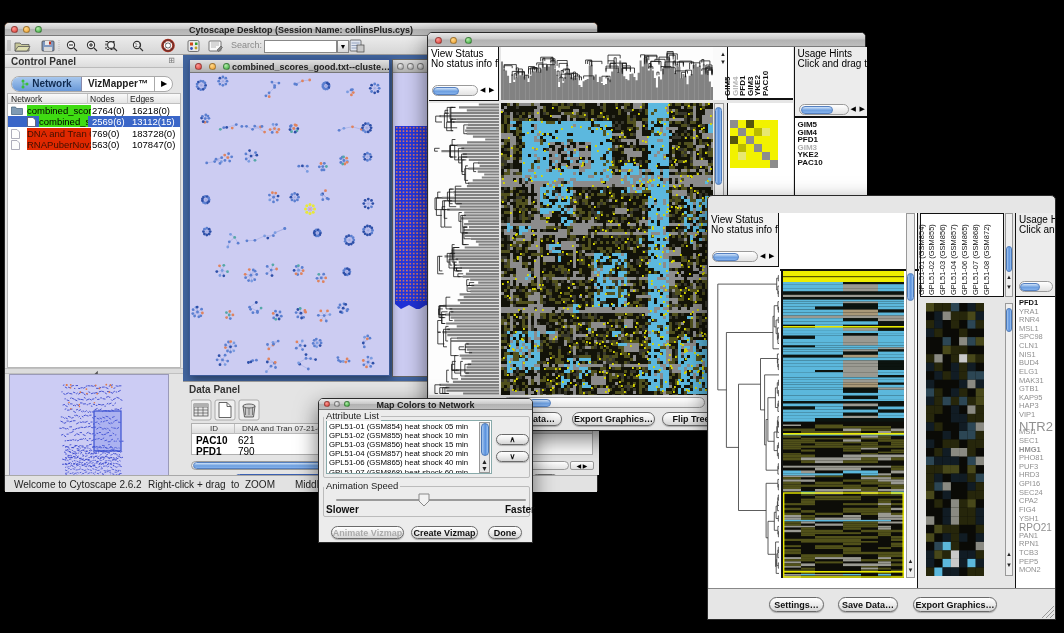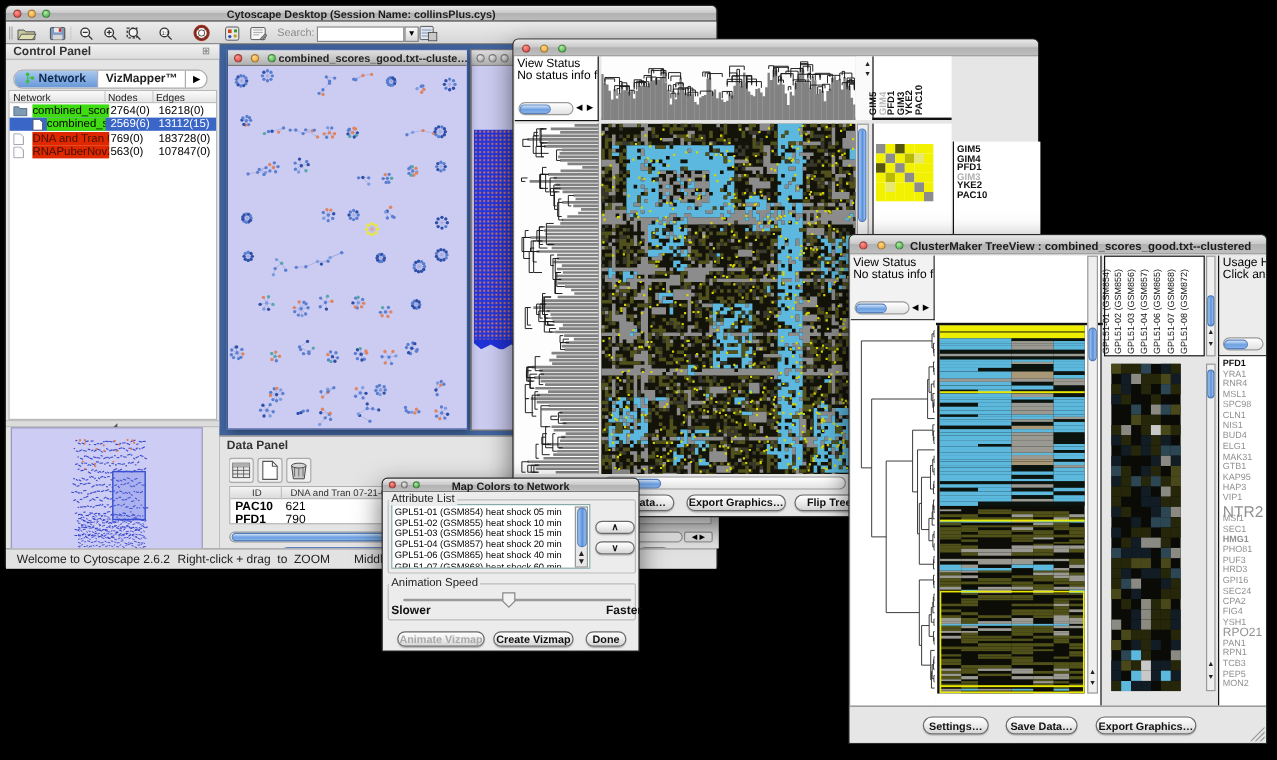--- a/index.html
+++ b/index.html
@@ -13,21 +13,21 @@
 .gry{background:radial-gradient(circle at 35% 30%,#eee,#9a9a9a)}
 .btn{position:absolute;border:1px solid #6a6a6a;border-radius:9px;background:linear-gradient(#fff,#efefef 45%,#d5d5d5);font-weight:bold;font-size:9px;color:#111;text-align:center;box-shadow:0 1px 1px rgba(0,0,0,0.25);white-space:nowrap;overflow:hidden}
 .box{position:absolute;border:1.5px solid #111;background:#fff}
 .sbtrack{position:absolute;background:linear-gradient(#fff,#e2e2e2);border:1px solid #9a9a9a;border-radius:8px}
 .sbthumb{position:absolute;border-radius:7px;background:linear-gradient(#cfe2f8,#6d9fe0 55%,#85b2ec);border:0.5px solid #5580c0}
 .vsb{position:absolute;background:#efefef;border:1px solid #999}
 .vthumb{position:absolute;left:0.5px;right:0.5px;border-radius:5px;background:linear-gradient(90deg,#a8c8f0,#5890dc 55%,#9cc4f4);border:0.5px solid #4a78b8}
 .rot{position:absolute;transform:rotate(-90deg);transform-origin:left bottom;white-space:nowrap;font-weight:bold}
 .arr{position:absolute;font-size:6px;color:#222;line-height:1}
 </style></head><body>
-<div class="win" style="left:4px;top:4px;width:594px;height:469px;background:#404040">
+<div class="win" style="left:4px;top:22px;width:594px;height:469px;background:#f97316">
 <div class="tb" style="height:13px">
       <div class="tbt" style="top:1.5px;font-size:9px">Cytoscape Desktop (Session Name: collinsPlus.cys)</div>
 <div class="lt red" style="left:6px;top:3px"></div>
       <div class="lt org" style="left:18px;top:3px"></div>
       <div class="lt grn" style="left:30px;top:3px"></div>
     </div>
 <div class="abs" style="left:0;top:13px;width:100%;height:19px;background:linear-gradient(#ececec,#d6d6d6);border-bottom:1px solid #9a9a9a">
 <svg width="594" height="19">
 <line x1="3" y1="4" x2="3" y2="15" stroke="#aaa"></line>
         <line x1="5" y1="4" x2="5" y2="15" stroke="#aaa"></line>
@@ -702,20 +702,28 @@
       <span class="arr" style="left:7px;top:12px">▼</span>
     </div>
 <div class="abs" style="left:299px;top:14px;width:66px;height:53px;background:#fff;border-left:1.5px solid #111;border-bottom:2px solid #111">
 <div class="rot" style="left:4.0px;bottom:2px;font-size:8px;color:#111">GIM5</div>
 <div class="rot" style="left:11.5px;bottom:2px;font-size:8px;color:#b8b8b8">GIM4</div>
 <div class="rot" style="left:19.0px;bottom:2px;font-size:8px;color:#111">PFD1</div>
 <div class="rot" style="left:26.5px;bottom:2px;font-size:8px;color:#111">GIM3</div>
 <div class="rot" style="left:34.0px;bottom:2px;font-size:8px;color:#111">YKE2</div>
 <div class="rot" style="left:41.5px;bottom:2px;font-size:8px;color:#111">PAC10</div>
 </div>
+<div class="abs" style="left:365.5px;top:14px;width:73.5px;height:71px;background:#ececec;border-left:1.5px solid #111;border-bottom:2px solid #111">
+<div class="abs" style="left:3px;top:1px;font-size:10px;white-space:nowrap">Usage Hints</div>
+      <div class="abs" style="left:3px;top:11px;font-size:10px;white-space:nowrap">Click and drag tc</div>
+<div class="sbtrack" style="left:4px;top:57px;width:50px;height:11px"></div>
+      <div class="sbthumb" style="left:6px;top:58.5px;width:32px;height:8px"></div>
+<div class="abs" style="left:56px;top:58px;font-size:7px">◀</div>
+      <div class="abs" style="left:65px;top:58px;font-size:7px">▶</div>
+</div>
 <div class="abs" style="left:1px;top:70px;width:70px;height:292px;border-right:1.5px solid #111"><svg width="70" height="292" viewBox="0 0 70 292">
         <rect width="70" height="292" fill="#fdfdfd"></rect>
         <path d="M70 1.5H49.8M70 4.4H30.0M70 7.3H37.8M70 10.2H21.6M70 13.1H10.5M70 16.1H27.5M70 19.0H24.3M70 21.9H39.0M70 24.8H37.3M70 27.7H36.1M70 30.7H37.7M70 33.6H43.9M70 36.5H56.2M70 39.4H38.1M70 42.3H27.7M70 45.3H32.3M70 48.2H12.4M70 51.1H33.8M70 54.0H33.2M70 56.9H39.8M70 59.9H49.0M70 62.8H50.6M70 65.7H39.5M70 68.6H48.7M70 71.5H55.2M70 74.5H52.8M70 77.4H43.7M70 80.3H39.1M70 83.2H37.9M70 86.1H26.4M70 89.1H24.2M70 92.0H25.5M70 94.9H12.8M70 97.8H19.6M70 100.7H27.2M70 103.7H30.7M70 106.6H18.1M70 109.5H35.2M70 112.4H35.0M70 115.3H32.0M70 118.3H39.2M70 121.2H35.1M70 124.1H40.0M70 127.0H34.6M70 129.9H36.1M70 132.9H35.8M70 135.8H41.8M70 138.7H46.9M70 141.6H49.6M70 144.5H35.7M70 147.5H22.4M70 150.4H21.9M70 153.3H15.5M70 156.2H26.5M70 159.1H29.7M70 162.1H30.5M70 165.0H31.6M70 167.9H40.0M70 170.8H36.9M70 173.7H33.8M70 176.7H41.1M70 179.6H49.2M70 182.5H42.4M70 185.4H39.1M70 188.3H41.5M70 191.3H30.6M70 194.2H34.7M70 197.1H28.7M70 200.0H31.1M70 202.9H14.2M70 205.9H20.5M70 208.8H21.5M70 211.7H16.2M70 214.6H21.5M70 217.5H25.2M70 220.5H17.1M70 223.4H27.7M70 226.3H18.2M70 229.2H13.3M70 232.1H18.3M70 235.1H28.3M70 238.0H22.1M70 240.9H37.2M70 243.8H36.0M70 246.7H37.8M70 249.7H39.9M70 252.6H30.6M70 255.5H32.4M70 258.4H42.4M70 261.3H38.7M70 264.3H37.6M70 267.2H26.7M70 270.1H36.6M70 273.0H35.2M70 275.9H32.0M70 278.9H23.9M70 281.8H10.5M70 284.7H16.7M70 287.6H17.4M70 290.5H34.1" stroke="#828282" stroke-width="2.2" fill="none"></path>
         <path d="M26.3 4.4H21.9V19.0h3.7M22.0 19.0H17.7V27.7h6.1M26.1 150.4H21.0V162.1h2.3M35.5 56.9H33.1V71.5h3.2M18.6 208.8H12.6V220.5h3.1M21.3 194.2H17.0V205.9h6.3M27.8 159.1H25.5V167.9h6.8M26.4 36.5H23.1V42.3h2.4M11.5 89.1H8.7V94.9h4.0M33.8 258.4H31.7V273.0h3.4M14.4 106.6H12.0V124.1h3.2M21.3 97.8H15.3V115.3h3.0M28.4 42.3H25.7V56.9h3.3M38.3 54.0H32.3V56.9h5.0M17.2 211.7H12.9V220.5h3.5M22.7 150.4H18.2V159.1h2.4M27.2 16.1H22.2V27.7h2.1M25.3 86.1H20.4V103.7h6.8M15.7 284.7H10.8V290.5h5.8M39.9 65.7H35.7V77.4h3.4M13.2 217.5H8.7V229.2h2.5M38.8 129.9H33.4V141.6h6.3M38.4 124.1H35.0V135.8h6.7M18.4 284.7H15.9V290.5h3.3M27.7 42.3H21.5V54.0h2.0M14.0 202.9H11.0V214.6h3.8M11.7 281.8H5.9V290.5h3.0M13.9 205.9H9.7V211.7h5.5M10.6 45.3H5.6V48.2h3.2M49.4 59.9H44.6V68.6h2.5M26.2 42.3H21.0V54.0h2.8M26.3 267.2H22.9V275.9h6.2M40.4 176.7H37.7V182.5h3.0M19.5 223.4H16.8V238.0h2.3M24.5 156.2H20.0V165.0h6.1M20.6 106.6H15.7V124.1h7.0M42.5 182.5H38.1V188.3h3.7M20.4 284.7H13.7V290.5h6.3M25.7 261.3H22.5V267.2h5.9M27.6 16.1H22.1V24.8h6.1M30.1 144.5H24.8V162.1h2.8M11.7 13.1H6.7V19.0h6.3M31.9 165.0H27.6V167.9h5.6M11.0 153.3H8.7V170.8h5.9M17.6 97.8H13.6V106.6h2.4M37.8 124.1H33.9V141.6h3.6M19.9 267.2H17.7V278.9h2.3M28.8 235.1H21.8V252.6h5.7M30.5 162.1H25.0V165.0h2.5M38.8 62.8H36.6V80.3h3.6M39.0 21.9H34.8V30.7h3.2M13.4 153.3H10.5V167.9h2.9M12.0 229.2H8.8V240.9h6.6M33.0 54.0H29.7V59.9h3.3M26.5 4.4H21.1V16.1h2.8M28.1 165.0H24.6V173.7h6.8M26.8 258.4H23.3V267.2h7.0M45.2 179.6H40.3V182.5h4.9M42.1 261.3H35.9V270.1h4.0M24.0 4.4H18.2V19.0h6.9M21.0 226.3H14.5V243.8h3.4M23.7 86.1H20.6V100.7h3.0M13.2 94.9H7.4V112.4h5.4M37.8 51.1H32.6V68.6h2.2M33.0 165.0H27.3V167.9h2.5M32.8 109.5H29.9V118.3h2.7M16.9 202.9H10.3V211.7h6.2M9.5 94.9H6.0V106.6h6.4M23.6 42.3H20.9V54.0h6.8M29.7 252.6H25.7V270.1h6.2M24.4 208.8H20.4V217.5h3.3M35.2 45.3H29.4V56.9h3.3M25.6 141.6H23.1V159.1h3.2M20.2 10.2H15.4V24.8h6.6M32.4 83.2H26.3V100.7h6.5M34.5 112.4H31.8V129.9h6.7M36.9 112.4H33.7V124.1h4.7M30.4 144.5H23.6V156.2h5.5M15.5 202.9H9.9V214.6h6.4M35.2 243.8H30.1V246.7h6.7M16.2 103.7H13.1V106.6h4.2M23.9 89.1H18.4V97.8h4.7M39.7 240.9H36.3V249.7h6.8M34.2 170.8H28.9V173.7h5.0M19.2 7.3H16.0V10.2h2.6" stroke="#1a1a1a" stroke-width="0.8" fill="none"></path>
       </svg></div>
 <div class="abs" style="left:73px;top:70px;width:212px;height:292px"><svg width="212" height="292" viewBox="0 0 212 292">
         <rect width="212" height="292" fill="#131309"></rect>
         <path d="M9 1.5h3M18 1.5h12M33 1.5h6M96 1.5h3M132 1.5h9M201 1.5h3M3 4.5h3M36 4.5h6M120 4.5h3M132 4.5h9M165 4.5h3M180 4.5h3M192 4.5h3M0 7.5h3M33 7.5h6M72 7.5h6M165 7.5h3M171 7.5h3M192 7.5h3M204 7.5h9M9 10.5h3M33 10.5h6M60 10.5h3M72 10.5h3M126 10.5h3M192 10.5h3M204 10.5h9M9 13.5h3M27 13.5h3M33 13.5h6M51 13.5h9M66 13.5h3M192 13.5h3M201 13.5h12M9 16.5h3M36 16.5h3M66 16.5h3M72 16.5h3M90 16.5h3M162 16.5h3M168 16.5h15M192 16.5h3M201 16.5h12M135 19.5h6M201 19.5h12M9 22.5h3M33 22.5h3M72 22.5h3M135 22.5h6M33 25.5h3M138 25.5h3M159 25.5h3M165 25.5h12M186 25.5h3M135 28.5h6M159 28.5h3M171 28.5h3M192 28.5h3M198 28.5h3M0 31.5h12M36 31.5h3M111 31.5h12M135 31.5h6M162 31.5h3M192 31.5h3M201 31.5h12M0 34.5h15M33 34.5h3M135 34.5h12M192 34.5h3M201 34.5h12M9 37.5h6M33 37.5h6M120 37.5h15M138 37.5h9M156 37.5h6M168 37.5h3M192 37.5h3M0 40.5h3M9 40.5h6M48 40.5h6M60 40.5h3M66 40.5h3M75 40.5h3M84 40.5h6M126 40.5h3M132 40.5h3M138 40.5h9M192 40.5h3M210 40.5h3M9 43.5h3M54 43.5h6M63 43.5h3M69 43.5h3M75 43.5h12M114 43.5h3M171 43.5h3M195 43.5h9M210 43.5h3M9 46.5h3M33 46.5h3M48 46.5h3M54 46.5h3M66 46.5h12M84 46.5h3M123 46.5h9M195 46.5h3M9 49.5h3M48 49.5h9M60 49.5h6M72 49.5h3M78 49.5h12M123 49.5h18M156 49.5h3M186 49.5h3M192 49.5h3M9 52.5h3M33 52.5h3M51 52.5h3M57 52.5h3M66 52.5h3M78 52.5h12M126 52.5h15M153 52.5h3M162 52.5h3M171 52.5h3M192 52.5h3M9 55.5h3M36 55.5h3M48 55.5h12M63 55.5h3M69 55.5h9M84 55.5h3M126 55.5h3M162 55.5h3M192 55.5h3M6 58.5h6M18 58.5h3M51 58.5h3M57 58.5h3M72 58.5h3M81 58.5h3M87 58.5h3M192 58.5h15M54 61.5h3M60 61.5h6M69 61.5h12M84 61.5h6M135 61.5h3M174 61.5h3M192 61.5h15M36 64.5h3M48 64.5h3M54 64.5h3M66 64.5h6M78 64.5h12M207 64.5h3M3 67.5h3M9 67.5h9M27 67.5h6M45 67.5h3M57 67.5h3M78 67.5h6M102 67.5h3M114 67.5h3M120 67.5h12M138 67.5h3M144 67.5h6M159 67.5h3M168 67.5h9M180 67.5h6M189 67.5h6M198 67.5h6M207 67.5h3M9 70.5h3M72 70.5h3M138 70.5h3M201 70.5h3M3 73.5h18M24 73.5h6M33 73.5h3M87 73.5h6M105 73.5h3M111 73.5h9M123 73.5h3M129 73.5h12M144 73.5h3M150 73.5h3M156 73.5h6M168 73.5h21M192 73.5h21M0 76.5h12M15 76.5h3M21 76.5h3M57 76.5h6M69 76.5h6M99 76.5h3M108 76.5h18M132 76.5h6M141 76.5h6M150 76.5h3M162 76.5h6M171 76.5h3M177 76.5h3M183 76.5h24M210 76.5h3M0 79.5h18M21 79.5h3M27 79.5h21M51 79.5h9M66 79.5h3M72 79.5h30M105 79.5h15M123 79.5h6M132 79.5h3M138 79.5h3M144 79.5h6M162 79.5h3M171 79.5h3M177 79.5h27M207 79.5h3M0 82.5h21M24 82.5h6M33 82.5h9M48 82.5h3M54 82.5h3M60 82.5h3M72 82.5h39M114 82.5h21M138 82.5h3M144 82.5h3M150 82.5h3M168 82.5h12M183 82.5h6M192 82.5h21M9 85.5h3M27 85.5h3M33 85.5h6M129 85.5h3M135 85.5h6M210 85.5h3M27 88.5h3M33 88.5h6M72 88.5h3M129 88.5h6M171 88.5h15M9 91.5h3M36 91.5h3M57 91.5h3M84 91.5h3M171 91.5h15M192 91.5h3M27 94.5h3M33 94.5h6M54 94.5h3M60 94.5h3M84 94.5h3M186 94.5h3M192 94.5h3M9 97.5h3M27 97.5h3M36 97.5h3M72 97.5h3M108 97.5h3M162 97.5h3M6 100.5h3M27 100.5h3M36 100.5h3M90 100.5h3M123 100.5h3M144 100.5h3M153 100.5h3M162 100.5h3M171 100.5h3M192 100.5h3M0 103.5h3M9 103.5h3M33 103.5h6M72 103.5h3M177 103.5h3M9 106.5h3M36 106.5h3M66 106.5h3M72 106.5h3M114 106.5h12M192 106.5h3M9 109.5h3M27 109.5h3M48 109.5h3M114 109.5h12M141 109.5h3M192 109.5h3M201 109.5h3M9 112.5h3M33 112.5h6M42 112.5h9M72 112.5h3M126 112.5h3M156 112.5h3M165 112.5h3M9 115.5h3M33 115.5h6M75 115.5h3M90 115.5h3M141 115.5h3M147 115.5h3M156 115.5h6M192 115.5h3M9 118.5h3M30 118.5h15M81 118.5h3M87 118.5h6M138 118.5h9M0 121.5h6M9 121.5h45M57 121.5h3M69 121.5h33M105 121.5h15M126 121.5h9M138 121.5h3M144 121.5h3M168 121.5h15M189 121.5h3M195 121.5h3M207 121.5h6M30 124.5h15M72 124.5h18M162 124.5h3M3 127.5h3M9 127.5h3M27 127.5h3M36 127.5h3M57 127.5h9M72 127.5h15M135 127.5h3M162 127.5h3M3 130.5h12M21 130.5h45M69 130.5h18M90 130.5h3M96 130.5h33M132 130.5h15M150 130.5h9M162 130.5h3M168 130.5h9M180 130.5h3M186 130.5h12M201 130.5h9M9 133.5h3M24 133.5h6M36 133.5h6M54 133.5h12M90 133.5h3M192 133.5h3M9 136.5h3M15 136.5h15M36 136.5h3M54 136.5h3M75 136.5h3M165 136.5h3M183 136.5h3M201 136.5h3M12 139.5h3M33 139.5h6M54 139.5h3M60 139.5h15M192 139.5h3M18 142.5h3M30 142.5h9M45 142.5h3M60 142.5h18M141 142.5h3M192 142.5h3M198 142.5h3M9 145.5h3M27 145.5h12M45 145.5h3M51 145.5h3M60 145.5h15M129 145.5h3M162 145.5h6M174 145.5h6M192 145.5h3M36 148.5h3M48 148.5h3M72 148.5h3M81 148.5h3M162 148.5h3M168 148.5h12M9 151.5h3M72 151.5h3M84 151.5h9M120 151.5h3M162 151.5h18M192 151.5h3M198 151.5h3M9 154.5h3M18 154.5h3M27 154.5h3M36 154.5h3M42 154.5h12M72 154.5h3M162 154.5h6M192 154.5h3M207 154.5h6M3 157.5h3M9 157.5h3M18 157.5h3M33 157.5h6M42 157.5h12M72 157.5h3M129 157.5h3M147 157.5h3M9 160.5h12M27 160.5h3M33 160.5h6M72 160.5h3M90 160.5h3M144 160.5h3M162 160.5h3M168 160.5h12M192 160.5h3M9 163.5h12M33 163.5h6M72 163.5h3M162 163.5h3M168 163.5h12M192 163.5h3M201 163.5h12M15 166.5h12M33 166.5h6M93 166.5h3M99 166.5h3M192 166.5h6M201 166.5h12M0 169.5h3M15 169.5h15M33 169.5h6M72 169.5h6M90 169.5h3M96 169.5h3M168 169.5h9M180 169.5h3M198 169.5h15M9 172.5h3M15 172.5h12M33 172.5h6M72 172.5h3M90 172.5h9M165 172.5h9M177 172.5h3M192 172.5h6M0 175.5h24M27 175.5h6M36 175.5h3M42 175.5h3M51 175.5h15M69 175.5h15M87 175.5h6M102 175.5h3M108 175.5h15M126 175.5h9M138 175.5h9M156 175.5h9M168 175.5h15M186 175.5h21M210 175.5h3M9 178.5h3M15 178.5h15M36 178.5h3M66 178.5h3M165 178.5h9M189 178.5h3M9 181.5h3M15 181.5h3M21 181.5h6M36 181.5h3M57 181.5h3M120 181.5h3M126 181.5h6M168 181.5h6M192 181.5h3M36 184.5h3M72 184.5h3M84 184.5h3M93 184.5h3M141 184.5h3M153 184.5h3M159 184.5h6M192 184.5h3M9 187.5h6M27 187.5h3M129 187.5h6M162 187.5h6M171 187.5h3M0 190.5h3M9 190.5h3M33 190.5h6M192 190.5h3M9 193.5h3M27 193.5h12M42 193.5h3M78 193.5h3M84 193.5h3M135 193.5h15M165 193.5h3M192 193.5h3M9 196.5h3M15 196.5h3M27 196.5h12M168 196.5h9M192 196.5h3M36 199.5h3M123 199.5h3M165 199.5h3M171 199.5h6M9 202.5h3M27 202.5h15M192 202.5h9M0 205.5h33M36 205.5h18M57 205.5h15M84 205.5h27M114 205.5h33M153 205.5h6M162 205.5h6M171 205.5h6M180 205.5h6M189 205.5h12M207 205.5h3M0 208.5h18M21 208.5h30M54 208.5h6M63 208.5h9M78 208.5h72M153 208.5h3M168 208.5h45M27 211.5h3M33 211.5h6M144 211.5h3M192 211.5h3M9 214.5h3M18 214.5h3M27 214.5h3M33 214.5h6M117 214.5h3M162 214.5h3M192 214.5h3M9 217.5h3M27 217.5h3M33 217.5h3M63 217.5h3M123 217.5h9M192 217.5h3M210 217.5h3M3 220.5h3M9 220.5h3M15 220.5h3M27 220.5h3M33 220.5h3M54 220.5h3M81 220.5h3M90 220.5h15M123 220.5h9M180 220.5h3M192 220.5h3M207 220.5h3M9 223.5h3M27 223.5h3M33 223.5h12M63 223.5h3M69 223.5h6M90 223.5h15M114 223.5h3M126 223.5h6M192 223.5h3M9 226.5h3M27 226.5h3M36 226.5h9M72 226.5h3M93 226.5h3M33 229.5h3M39 229.5h6M54 229.5h3M72 229.5h3M87 229.5h3M138 229.5h3M147 229.5h3M165 229.5h3M192 229.5h3M9 232.5h3M33 232.5h3M48 232.5h9M72 232.5h15M120 232.5h3M129 232.5h3M192 232.5h3M198 232.5h3M27 235.5h3M33 235.5h6M48 235.5h9M72 235.5h3M117 235.5h3M144 235.5h3M180 235.5h3M9 238.5h3M27 238.5h3M63 238.5h3M93 238.5h3M105 238.5h3M165 238.5h3M192 238.5h3M21 241.5h3M33 241.5h3M63 241.5h3M126 241.5h12M162 241.5h3M183 241.5h12M3 244.5h3M15 244.5h3M24 244.5h3M72 244.5h3M84 244.5h6M123 244.5h15M165 244.5h3M180 244.5h3M189 244.5h3M198 244.5h3M12 247.5h3M18 247.5h3M27 247.5h3M36 247.5h3M72 247.5h3M123 247.5h15M165 247.5h6M183 247.5h9M21 250.5h3M27 250.5h3M72 250.5h3M165 250.5h6M180 250.5h3M27 253.5h3M132 253.5h3M144 253.5h3M165 253.5h6M9 256.5h3M45 256.5h3M72 256.5h3M132 256.5h3M156 256.5h3M165 256.5h6M207 256.5h6M21 259.5h3M102 259.5h3M165 259.5h3M201 259.5h3M207 259.5h6M0 262.5h6M9 262.5h3M21 262.5h3M33 262.5h6M42 262.5h6M51 262.5h3M57 262.5h6M66 262.5h3M72 262.5h3M78 262.5h24M108 262.5h12M123 262.5h24M159 262.5h6M168 262.5h12M186 262.5h3M195 262.5h3M201 262.5h3M210 262.5h3M21 265.5h3M72 265.5h6M162 265.5h3M171 265.5h6M183 265.5h3M33 268.5h3M102 268.5h3M171 268.5h9M183 268.5h3M9 271.5h3M36 271.5h3M51 271.5h3M93 271.5h3M111 271.5h3M153 271.5h3M159 271.5h3M192 271.5h3M24 274.5h6M33 274.5h6M90 274.5h15M159 274.5h3M192 274.5h3M207 274.5h3M9 277.5h3M27 277.5h3M33 277.5h6M72 277.5h3M90 277.5h15M27 280.5h3M36 280.5h3M90 280.5h15M114 280.5h3M210 280.5h3M9 283.5h3M51 283.5h3M72 283.5h3M168 283.5h3M9 286.5h3M27 286.5h3M33 286.5h6M69 286.5h6M96 286.5h12M9 289.5h15M27 289.5h6M36 289.5h3M72 289.5h3M96 289.5h12M132 289.5h3M162 289.5h3M9 292.5h15M27 292.5h3M36 292.5h3M42 292.5h3M51 292.5h12M72 292.5h3M162 292.5h6M192 292.5h3M210 292.5h3" stroke="#8c8c8c" stroke-width="3" fill="none"></path>
         <path d="M147 1.5h21M147 4.5h18M147 7.5h6M156 7.5h9M147 10.5h3M153 10.5h15M147 13.5h21M147 16.5h9M9 19.5h6M21 19.5h24M54 19.5h3M60 19.5h30M93 19.5h18M147 19.5h3M153 19.5h3M159 19.5h9M21 22.5h9M36 22.5h36M75 22.5h15M99 22.5h12M147 22.5h6M162 22.5h6M207 22.5h6M9 25.5h6M21 25.5h12M36 25.5h51M90 25.5h9M102 25.5h3M147 25.5h3M153 25.5h6M162 25.5h3M207 25.5h6M21 28.5h9M33 28.5h21M57 28.5h33M93 28.5h9M105 28.5h6M153 28.5h6M162 28.5h6M207 28.5h6M24 31.5h12M39 31.5h3M45 31.5h3M51 31.5h15M72 31.5h30M105 31.5h6M150 31.5h3M159 31.5h3M165 31.5h6M21 34.5h12M36 34.5h3M42 34.5h9M54 34.5h57M147 34.5h21M21 37.5h12M45 37.5h21M72 37.5h33M147 37.5h9M162 37.5h6M24 40.5h15M42 40.5h6M63 40.5h3M90 40.5h9M102 40.5h9M147 40.5h21M24 43.5h24M90 43.5h21M147 43.5h3M153 43.5h15M21 46.5h12M36 46.5h6M63 46.5h3M90 46.5h18M147 46.5h12M162 46.5h6M21 49.5h27M66 49.5h3M75 49.5h3M90 49.5h15M108 49.5h3M150 49.5h6M159 49.5h9M21 52.5h6M30 52.5h3M36 52.5h12M54 52.5h3M72 52.5h6M90 52.5h12M105 52.5h6M147 52.5h6M156 52.5h6M21 55.5h15M39 55.5h3M45 55.5h3M66 55.5h3M90 55.5h9M105 55.5h6M147 55.5h15M165 55.5h3M21 58.5h12M39 58.5h9M54 58.5h3M69 58.5h3M78 58.5h3M84 58.5h3M93 58.5h12M108 58.5h3M150 58.5h18M21 61.5h9M33 61.5h15M51 61.5h3M90 61.5h12M105 61.5h6M123 61.5h9M147 61.5h9M159 61.5h9M21 64.5h9M33 64.5h3M39 64.5h9M60 64.5h6M90 64.5h18M120 64.5h18M147 64.5h9M21 67.5h6M33 67.5h12M51 67.5h6M63 67.5h15M84 67.5h18M105 67.5h6M132 67.5h6M141 67.5h3M150 67.5h9M162 67.5h6M21 70.5h51M75 70.5h3M81 70.5h12M96 70.5h3M102 70.5h9M120 70.5h6M129 70.5h9M153 70.5h6M162 70.5h6M21 73.5h3M30 73.5h3M36 73.5h51M93 73.5h12M108 73.5h3M120 73.5h3M126 73.5h3M141 73.5h3M147 73.5h3M153 73.5h3M162 73.5h6M24 76.5h3M30 76.5h27M63 76.5h6M75 76.5h24M102 76.5h6M126 76.5h6M138 76.5h3M147 76.5h3M153 76.5h6M207 76.5h3M48 79.5h3M69 79.5h3M120 79.5h3M129 79.5h3M135 79.5h3M141 79.5h3M150 79.5h12M165 79.5h3M204 79.5h3M45 82.5h3M51 82.5h3M57 82.5h3M63 82.5h9M147 82.5h3M153 82.5h3M159 82.5h9M39 85.5h15M60 85.5h6M126 85.5h3M132 85.5h3M141 85.5h3M147 85.5h21M39 88.5h6M48 88.5h3M60 88.5h6M69 88.5h3M99 88.5h3M120 88.5h3M126 88.5h3M135 88.5h6M150 88.5h15M39 91.5h3M45 91.5h6M54 91.5h3M60 91.5h12M150 91.5h18M39 94.5h3M48 94.5h6M57 94.5h3M63 94.5h6M147 94.5h21M180 94.5h3M204 94.5h6M39 97.5h9M57 97.5h3M66 97.5h3M147 97.5h6M156 97.5h6M165 97.5h3M183 97.5h6M195 97.5h6M204 97.5h3M42 100.5h9M54 100.5h15M147 100.5h6M156 100.5h6M165 100.5h3M186 100.5h6M195 100.5h3M201 100.5h9M51 103.5h6M60 103.5h3M147 103.5h3M153 103.5h15M183 103.5h3M189 103.5h3M195 103.5h6M204 103.5h3M39 106.5h21M63 106.5h3M69 106.5h3M150 106.5h6M159 106.5h9M189 106.5h3M195 106.5h6M207 106.5h3M39 109.5h9M60 109.5h3M66 109.5h6M96 109.5h3M147 109.5h21M183 109.5h3M204 109.5h6M147 112.5h9M159 112.5h6M186 112.5h6M198 112.5h12M60 115.5h6M150 115.5h6M162 115.5h6M183 115.5h3M195 115.5h3M204 115.5h3M60 118.5h3M66 118.5h6M147 118.5h3M153 118.5h3M159 118.5h9M183 118.5h3M192 118.5h3M6 121.5h3M63 121.5h6M147 121.5h9M159 121.5h9M183 121.5h6M198 121.5h9M6 124.5h6M18 124.5h6M27 124.5h3M150 124.5h12M186 124.5h3M192 124.5h6M207 124.5h3M6 127.5h3M18 127.5h9M147 127.5h15M183 127.5h3M192 127.5h3M198 127.5h6M207 127.5h3M18 130.5h3M147 130.5h3M159 130.5h3M165 130.5h3M147 133.5h3M153 133.5h15M189 133.5h3M138 136.5h3M147 136.5h9M159 136.5h3M189 136.5h3M198 136.5h3M138 139.5h3M153 139.5h15M189 139.5h3M48 142.5h12M147 142.5h9M159 142.5h6M48 145.5h3M150 145.5h3M159 145.5h3M51 148.5h9M147 148.5h15M165 148.5h3M93 151.5h9M111 151.5h9M123 151.5h3M147 151.5h3M153 151.5h9M57 154.5h3M93 154.5h6M102 154.5h6M117 154.5h9M150 154.5h3M156 154.5h6M57 157.5h3M93 157.5h3M99 157.5h6M111 157.5h6M120 157.5h3M150 157.5h18M93 160.5h3M111 160.5h3M117 160.5h3M123 160.5h3M147 160.5h15M165 160.5h3M93 163.5h3M102 163.5h12M123 163.5h3M147 163.5h15M165 163.5h3M96 166.5h3M102 166.5h9M153 166.5h15M93 169.5h3M99 169.5h9M111 169.5h3M117 169.5h9M159 169.5h9M27 172.5h3M99 172.5h3M117 172.5h6M147 172.5h12M162 172.5h3M24 175.5h3M96 175.5h6M105 175.5h3M123 175.5h3M147 175.5h9M165 175.5h3M96 178.5h6M105 178.5h6M117 178.5h3M123 178.5h3M147 178.5h18M93 181.5h3M99 181.5h15M117 181.5h3M123 181.5h3M147 181.5h21M96 184.5h3M102 184.5h3M114 184.5h3M147 184.5h6M156 184.5h3M165 184.5h3M102 187.5h15M123 187.5h3M153 187.5h3M159 187.5h3M93 190.5h3M99 190.5h6M114 190.5h3M120 190.5h6M147 190.5h12M162 190.5h6M93 193.5h24M120 193.5h3M150 193.5h15M93 196.5h3M99 196.5h6M117 196.5h9M150 196.5h3M156 196.5h12M93 199.5h6M117 199.5h6M147 199.5h6M156 199.5h9M72 202.5h6M93 202.5h6M102 202.5h6M111 202.5h3M117 202.5h3M123 202.5h3M147 202.5h12M162 202.5h6M72 205.5h3M147 205.5h6M159 205.5h3M72 208.5h6M150 208.5h3M156 208.5h12M147 211.5h12M162 211.5h6M150 214.5h12M165 214.5h3M186 214.5h6M147 217.5h3M156 217.5h12M150 220.5h15M123 223.5h3M147 223.5h9M162 223.5h6M87 226.5h3M147 226.5h12M162 226.5h6M6 229.5h3M15 229.5h6M27 229.5h6M36 229.5h3M45 229.5h9M111 229.5h9M150 229.5h3M159 229.5h6M12 232.5h6M21 232.5h3M27 232.5h6M36 232.5h3M111 232.5h6M147 232.5h9M159 232.5h9M183 232.5h3M9 235.5h3M15 235.5h3M30 235.5h3M150 235.5h9M162 235.5h6M183 235.5h6M12 238.5h3M18 238.5h6M33 238.5h6M150 238.5h15M177 238.5h3M186 238.5h3M195 238.5h12M9 241.5h6M18 241.5h3M24 241.5h6M36 241.5h3M117 241.5h9M147 241.5h15M165 241.5h3M177 241.5h6M198 241.5h9M9 244.5h6M18 244.5h6M27 244.5h3M33 244.5h3M150 244.5h9M177 244.5h3M183 244.5h6M192 244.5h3M6 247.5h6M15 247.5h3M21 247.5h6M33 247.5h3M150 247.5h3M159 247.5h6M177 247.5h3M192 247.5h3M201 247.5h6M18 250.5h3M30 250.5h9M147 250.5h12M162 250.5h3M177 250.5h3M183 250.5h24M6 253.5h6M24 253.5h3M33 253.5h6M150 253.5h3M156 253.5h9M177 253.5h3M183 253.5h3M189 253.5h6M204 253.5h6M6 256.5h3M18 256.5h6M27 256.5h12M66 256.5h6M78 256.5h12M147 256.5h9M159 256.5h6M177 256.5h6M186 256.5h9M201 256.5h6M6 259.5h15M24 259.5h12M69 259.5h3M75 259.5h3M87 259.5h3M150 259.5h6M162 259.5h3M177 259.5h3M183 259.5h18M204 259.5h3M6 262.5h3M15 262.5h6M24 262.5h9M63 262.5h3M69 262.5h3M75 262.5h3M147 262.5h12M165 262.5h3M180 262.5h6M189 262.5h6M204 262.5h6M6 265.5h9M18 265.5h3M27 265.5h3M33 265.5h6M66 265.5h6M78 265.5h9M147 265.5h15M177 265.5h6M186 265.5h6M198 265.5h3M6 268.5h6M24 268.5h3M63 268.5h6M81 268.5h3M87 268.5h3M138 268.5h3M150 268.5h3M159 268.5h9M180 268.5h3M192 268.5h6M201 268.5h3M207 268.5h3M78 271.5h3M84 271.5h3M138 271.5h3M144 271.5h3M150 271.5h3M156 271.5h3M162 271.5h6M180 271.5h6M189 271.5h3M195 271.5h3M201 271.5h9M60 274.5h3M78 274.5h3M138 274.5h21M162 274.5h6M180 274.5h9M201 274.5h6M60 277.5h9M147 277.5h6M156 277.5h3M162 277.5h6M177 277.5h3M183 277.5h3M189 277.5h6M198 277.5h12M60 280.5h6M81 280.5h6M150 280.5h9M162 280.5h6M177 280.5h12M192 280.5h9M204 280.5h3M60 283.5h3M81 283.5h9M147 283.5h12M162 283.5h6M180 283.5h3M192 283.5h9M204 283.5h6M147 286.5h9M159 286.5h6M177 286.5h3M183 286.5h6M192 286.5h6M201 286.5h3M207 286.5h3M177 289.5h3M186 289.5h24" stroke="#5cb8de" stroke-width="3" fill="none"></path>
         <path d="M6 1.5h3M15 1.5h3M30 1.5h3M51 1.5h6M60 1.5h3M69 1.5h3M78 1.5h6M102 1.5h3M114 1.5h3M123 1.5h6M141 1.5h3M168 1.5h3M174 1.5h6M183 1.5h6M192 1.5h3M198 1.5h3M204 1.5h3M42 4.5h3M57 4.5h12M81 4.5h3M102 4.5h3M123 4.5h3M186 4.5h6M201 4.5h3M42 7.5h3M57 7.5h3M90 7.5h3M102 7.5h3M117 7.5h3M144 7.5h3M153 7.5h3M168 7.5h3M174 7.5h3M21 10.5h3M27 10.5h3M45 10.5h3M63 10.5h9M75 10.5h3M81 10.5h3M90 10.5h3M99 10.5h3M117 10.5h3M144 10.5h3M150 10.5h3M174 10.5h3M189 10.5h3M3 13.5h6M18 13.5h3M69 13.5h6M78 13.5h6M96 13.5h6M105 13.5h3M126 13.5h3M171 13.5h3M183 13.5h3M3 16.5h3M12 16.5h6M24 16.5h3M30 16.5h3M39 16.5h3M84 16.5h3M126 16.5h3M132 16.5h3M141 16.5h6M156 16.5h6M165 16.5h3M195 16.5h3M3 19.5h3M45 19.5h9M126 19.5h9M168 19.5h3M174 19.5h6M189 19.5h6M0 22.5h3M6 22.5h3M18 22.5h3M93 22.5h3M132 22.5h3M180 22.5h6M198 22.5h3M0 25.5h3M6 25.5h3M15 25.5h3M87 25.5h3M126 25.5h6M135 25.5h3M192 25.5h3M0 28.5h3M6 28.5h3M15 28.5h6M102 28.5h3M120 28.5h3M150 28.5h3M201 28.5h3M15 31.5h3M102 31.5h3M129 31.5h3M180 31.5h3M186 31.5h3M18 34.5h3M120 34.5h3M189 34.5h3M195 34.5h3M3 37.5h6M39 37.5h3M69 37.5h3M111 37.5h3M198 37.5h3M210 37.5h3M3 40.5h3M21 40.5h3M39 40.5h3M177 40.5h3M183 40.5h9M198 40.5h3M204 40.5h3M0 43.5h3M12 43.5h3M18 43.5h3M117 43.5h6M129 43.5h3M174 43.5h3M186 43.5h6M6 46.5h3M12 46.5h6M108 46.5h3M114 46.5h3M135 46.5h3M141 46.5h3M159 46.5h3M171 46.5h3M183 46.5h3M192 46.5h3M198 46.5h3M210 46.5h3M12 49.5h3M18 49.5h3M120 49.5h3M171 49.5h3M180 49.5h3M198 49.5h3M204 49.5h9M0 52.5h6M183 52.5h3M207 52.5h6M3 55.5h6M12 55.5h3M18 55.5h3M99 55.5h3M132 55.5h3M171 55.5h3M189 55.5h3M198 55.5h3M36 58.5h3M105 58.5h3M111 58.5h3M117 58.5h3M144 58.5h3M177 58.5h9M0 61.5h3M30 61.5h3M102 61.5h3M111 61.5h3M189 61.5h3M207 61.5h6M30 64.5h3M108 64.5h9M168 64.5h6M183 64.5h3M192 64.5h3M204 64.5h3M6 67.5h3M117 67.5h3M186 67.5h3M3 70.5h6M15 70.5h6M93 70.5h3M111 70.5h3M144 70.5h3M174 70.5h3M180 70.5h6M195 70.5h3M204 70.5h3M0 73.5h3M189 73.5h3M180 76.5h3M180 82.5h3M12 85.5h3M69 85.5h3M93 85.5h3M144 85.5h3M174 85.5h3M180 85.5h6M189 85.5h3M9 88.5h3M18 88.5h3M45 88.5h3M81 88.5h3M108 88.5h3M141 88.5h9M165 88.5h6M189 88.5h3M195 88.5h3M0 91.5h9M15 91.5h3M78 91.5h3M90 91.5h3M96 91.5h9M111 91.5h3M120 91.5h6M129 91.5h3M138 91.5h3M189 91.5h3M3 94.5h3M21 94.5h3M42 94.5h3M72 94.5h3M87 94.5h3M108 94.5h6M120 94.5h3M129 94.5h3M135 94.5h3M171 94.5h6M189 94.5h3M210 94.5h3M0 97.5h3M15 97.5h6M24 97.5h3M69 97.5h3M81 97.5h6M99 97.5h3M114 97.5h3M141 97.5h6M168 97.5h3M174 97.5h6M189 97.5h6M201 97.5h3M207 97.5h6M15 100.5h12M30 100.5h3M75 100.5h3M84 100.5h3M96 100.5h3M102 100.5h3M120 100.5h3M132 100.5h3M141 100.5h3M174 100.5h3M198 100.5h3M3 103.5h3M15 103.5h3M21 103.5h3M39 103.5h3M45 103.5h3M57 103.5h3M87 103.5h3M111 103.5h3M120 103.5h3M138 103.5h3M180 103.5h3M12 106.5h3M18 106.5h3M24 106.5h3M30 106.5h6M75 106.5h6M129 106.5h3M141 106.5h3M174 106.5h6M204 106.5h3M3 109.5h6M21 109.5h3M72 109.5h3M78 109.5h6M87 109.5h3M99 109.5h3M111 109.5h3M174 109.5h3M189 109.5h3M210 109.5h3M21 112.5h3M30 112.5h3M69 112.5h3M75 112.5h3M87 112.5h3M96 112.5h3M105 112.5h3M129 112.5h3M168 112.5h3M180 112.5h3M192 112.5h3M21 115.5h6M39 115.5h6M81 115.5h9M96 115.5h3M111 115.5h3M120 115.5h6M135 115.5h3M177 115.5h3M186 115.5h6M198 115.5h3M207 115.5h3M21 118.5h3M45 118.5h3M72 118.5h3M114 118.5h3M135 118.5h3M180 118.5h3M198 118.5h3M204 118.5h6M15 124.5h3M45 124.5h9M57 124.5h3M66 124.5h6M90 124.5h3M96 124.5h3M108 124.5h3M117 124.5h3M129 124.5h3M138 124.5h3M147 124.5h3M198 124.5h3M66 127.5h3M105 127.5h3M111 127.5h12M141 127.5h3M171 127.5h3M66 130.5h3M93 130.5h3M129 130.5h3M183 130.5h3M15 133.5h6M48 133.5h3M69 133.5h6M84 133.5h3M102 133.5h6M117 133.5h3M135 133.5h6M150 133.5h3M171 133.5h3M177 133.5h3M183 133.5h3M201 133.5h6M12 136.5h3M33 136.5h3M39 136.5h3M45 136.5h3M69 136.5h3M81 136.5h3M87 136.5h3M114 136.5h3M129 136.5h3M135 136.5h3M141 136.5h3M204 136.5h3M15 139.5h9M27 139.5h3M87 139.5h3M93 139.5h3M99 139.5h3M105 139.5h3M111 139.5h3M123 139.5h3M132 139.5h3M183 139.5h3M207 139.5h6M0 142.5h3M9 142.5h6M27 142.5h3M81 142.5h3M87 142.5h3M114 142.5h3M120 142.5h3M138 142.5h3M180 142.5h3M195 142.5h3M15 145.5h6M24 145.5h3M39 145.5h3M81 145.5h9M96 145.5h6M105 145.5h6M120 145.5h3M126 145.5h3M132 145.5h3M147 145.5h3M153 145.5h3M168 145.5h3M0 148.5h9M24 148.5h3M39 148.5h3M99 148.5h6M108 148.5h3M114 148.5h6M132 148.5h3M204 148.5h6M21 151.5h3M30 151.5h9M57 151.5h3M66 151.5h6M78 151.5h3M105 151.5h3M15 154.5h3M87 154.5h3M138 154.5h3M144 154.5h3M180 154.5h3M189 154.5h3M195 154.5h3M204 154.5h3M0 157.5h3M6 157.5h3M12 157.5h3M78 157.5h6M90 157.5h3M96 157.5h3M108 157.5h3M123 157.5h3M141 157.5h3M180 157.5h6M195 157.5h3M201 157.5h3M6 160.5h3M21 160.5h6M42 160.5h3M66 160.5h3M81 160.5h3M114 160.5h3M126 160.5h3M138 160.5h3M186 160.5h6M195 160.5h3M3 163.5h6M24 163.5h3M51 163.5h3M57 163.5h6M87 163.5h6M99 163.5h3M120 163.5h3M126 163.5h6M180 163.5h3M9 166.5h3M30 166.5h3M54 166.5h3M60 166.5h6M78 166.5h3M90 166.5h3M111 166.5h3M120 166.5h3M129 166.5h6M144 166.5h3M174 166.5h3M3 169.5h3M48 169.5h3M60 169.5h3M66 169.5h3M78 169.5h3M108 169.5h3M126 169.5h3M147 169.5h3M153 169.5h3M0 172.5h3M12 172.5h3M42 172.5h12M105 172.5h3M123 172.5h3M201 172.5h6M39 175.5h3M48 175.5h3M66 175.5h3M30 178.5h3M39 178.5h3M51 178.5h6M78 178.5h3M87 178.5h3M102 178.5h3M111 178.5h3M126 178.5h3M138 178.5h3M144 178.5h3M180 178.5h3M195 178.5h3M201 178.5h6M30 181.5h6M54 181.5h3M78 181.5h6M132 181.5h3M138 181.5h3M174 181.5h3M189 181.5h3M204 181.5h3M6 184.5h3M15 184.5h3M24 184.5h3M39 184.5h3M54 184.5h6M87 184.5h3M105 184.5h3M111 184.5h3M117 184.5h3M129 184.5h3M168 184.5h9M195 184.5h6M204 184.5h3M3 187.5h3M21 187.5h3M30 187.5h6M39 187.5h3M45 187.5h3M54 187.5h3M69 187.5h3M84 187.5h3M96 187.5h3M117 187.5h6M135 187.5h3M147 187.5h3M174 187.5h6M183 187.5h3M189 187.5h9M207 187.5h3M24 190.5h6M45 190.5h6M63 190.5h6M87 190.5h6M96 190.5h3M105 190.5h9M117 190.5h3M126 190.5h3M141 190.5h3M174 190.5h6M201 190.5h3M207 190.5h3M3 193.5h3M12 193.5h6M24 193.5h3M39 193.5h3M57 193.5h3M87 193.5h3M117 193.5h3M180 193.5h3M189 193.5h3M195 193.5h3M18 196.5h3M39 196.5h3M48 196.5h6M60 196.5h9M81 196.5h3M90 196.5h3M138 196.5h3M147 196.5h3M177 196.5h6M189 196.5h3M195 196.5h6M207 196.5h3M9 199.5h3M15 199.5h18M39 199.5h3M54 199.5h6M132 199.5h6M192 199.5h3M66 202.5h6M78 202.5h3M84 202.5h3M129 202.5h3M138 202.5h3M168 202.5h3M174 202.5h3M183 202.5h3M210 202.5h3M6 211.5h3M12 211.5h3M21 211.5h3M30 211.5h3M39 211.5h6M48 211.5h6M60 211.5h3M69 211.5h6M87 211.5h3M114 211.5h9M126 211.5h6M171 211.5h6M201 211.5h3M6 214.5h3M24 214.5h3M42 214.5h3M48 214.5h3M57 214.5h3M72 214.5h3M87 214.5h6M99 214.5h3M123 214.5h3M135 214.5h3M195 214.5h3M210 214.5h3M0 217.5h6M21 217.5h3M48 217.5h9M60 217.5h3M90 217.5h3M96 217.5h3M108 217.5h3M114 217.5h3M120 217.5h3M189 217.5h3M201 217.5h3M0 220.5h3M6 220.5h3M21 220.5h3M57 220.5h3M63 220.5h3M72 220.5h3M78 220.5h3M87 220.5h3M114 220.5h3M135 220.5h3M144 220.5h3M168 220.5h3M177 220.5h3M189 220.5h3M195 220.5h3M3 223.5h3M12 223.5h3M21 223.5h6M60 223.5h3M66 223.5h3M75 223.5h3M87 223.5h3M117 223.5h3M138 223.5h3M156 223.5h3M168 223.5h3M177 223.5h3M189 223.5h3M195 223.5h3M3 226.5h6M54 226.5h3M69 226.5h3M75 226.5h3M90 226.5h3M108 226.5h6M120 226.5h3M135 226.5h3M168 226.5h3M174 226.5h3M183 226.5h6M210 226.5h3M12 229.5h3M24 229.5h3M60 229.5h3M69 229.5h3M90 229.5h3M105 229.5h3M132 229.5h6M153 229.5h3M168 229.5h6M180 229.5h3M198 229.5h3M0 232.5h6M42 232.5h3M57 232.5h3M90 232.5h3M99 232.5h3M117 232.5h3M126 232.5h3M177 232.5h6M195 232.5h3M204 232.5h3M210 232.5h3M21 235.5h3M45 235.5h3M63 235.5h6M84 235.5h6M102 235.5h3M120 235.5h6M129 235.5h3M135 235.5h3M147 235.5h3M168 235.5h9M189 235.5h3M210 235.5h3M0 238.5h6M15 238.5h3M42 238.5h3M51 238.5h3M66 238.5h3M81 238.5h3M99 238.5h3M111 238.5h3M123 238.5h15M141 238.5h6M168 238.5h6M6 241.5h3M39 241.5h3M45 241.5h3M72 241.5h3M84 241.5h3M93 241.5h3M111 241.5h6M138 241.5h3M144 241.5h3M0 244.5h3M36 244.5h3M48 244.5h3M69 244.5h3M75 244.5h3M90 244.5h3M99 244.5h3M105 244.5h3M117 244.5h6M144 244.5h6M159 244.5h6M171 244.5h3M207 244.5h3M30 247.5h3M39 247.5h3M57 247.5h3M102 247.5h3M108 247.5h3M120 247.5h3M3 250.5h6M12 250.5h6M48 250.5h3M57 250.5h3M114 250.5h3M120 250.5h6M141 250.5h3M3 253.5h3M12 253.5h6M21 253.5h3M51 253.5h3M57 253.5h6M78 253.5h12M96 253.5h3M102 253.5h6M111 253.5h6M123 253.5h6M141 253.5h3M174 253.5h3M195 253.5h6M0 256.5h3M12 256.5h6M54 256.5h6M102 256.5h3M108 256.5h3M129 256.5h3M171 256.5h3M195 256.5h6M36 259.5h3M42 259.5h3M54 259.5h9M81 259.5h3M93 259.5h3M114 259.5h3M123 259.5h3M147 259.5h3M156 259.5h3M168 259.5h6M0 265.5h3M30 265.5h3M45 265.5h15M87 265.5h3M99 265.5h6M114 265.5h6M135 265.5h3M141 265.5h3M168 265.5h3M192 265.5h6M204 265.5h3M3 268.5h3M69 268.5h3M78 268.5h3M90 268.5h6M123 268.5h3M144 268.5h3M156 268.5h3M210 268.5h3M3 271.5h3M18 271.5h6M45 271.5h3M60 271.5h3M66 271.5h3M90 271.5h3M102 271.5h3M108 271.5h3M114 271.5h3M129 271.5h3M171 271.5h3M177 271.5h3M210 271.5h3M15 274.5h3M42 274.5h3M66 274.5h3M75 274.5h3M108 274.5h9M132 274.5h6M168 274.5h3M177 274.5h3M210 274.5h3M3 277.5h3M12 277.5h3M30 277.5h3M39 277.5h6M51 277.5h3M81 277.5h3M108 277.5h3M120 277.5h3M138 277.5h6M174 277.5h3M195 277.5h3M0 280.5h9M12 280.5h3M21 280.5h3M30 280.5h3M45 280.5h6M54 280.5h6M126 280.5h3M132 280.5h3M138 280.5h3M144 280.5h3M174 280.5h3M207 280.5h3M0 283.5h3M6 283.5h3M24 283.5h3M48 283.5h3M66 283.5h3M78 283.5h3M93 283.5h3M99 283.5h3M105 283.5h3M117 283.5h3M129 283.5h3M138 283.5h6M159 283.5h3M189 283.5h3M3 286.5h3M15 286.5h3M21 286.5h3M51 286.5h3M63 286.5h3M78 286.5h3M108 286.5h3M120 286.5h3M138 286.5h3M156 286.5h3M171 286.5h3M198 286.5h3M51 289.5h3M78 289.5h3M87 289.5h3M114 289.5h9M138 289.5h3M153 289.5h3M159 289.5h3M165 289.5h6M183 289.5h3M210 289.5h3M24 292.5h3M39 292.5h3M48 292.5h3M81 292.5h3M87 292.5h6M120 292.5h3M153 292.5h3M174 292.5h3" stroke="#51511e" stroke-width="3" fill="none"></path>
@@ -772,26 +780,20 @@
 <div class="abs" style="left:3px;top:32.0px;font-size:8px;font-weight:bold;color:#111">YKE2</div>
 <div class="abs" style="left:3px;top:39.5px;font-size:8px;font-weight:bold;color:#111">PAC10</div>
 </div>
 <div class="sbtrack" style="left:75px;top:364px;width:202px;height:11px"></div>
 <div class="sbthumb" style="left:101px;top:365.5px;width:22px;height:8px"></div>
 <div class="btn" style="left:68px;top:379px;width:66px;height:14px;line-height:13px">Save Data…</div>
 <div class="btn" style="left:144px;top:379px;width:83px;height:14px;line-height:13px">Export Graphics…</div>
 <div class="btn" style="left:234px;top:379px;width:88px;height:14px;line-height:13px">Flip Tree Nodes</div>
 </div>
 <div class="win" style="left:707px;top:195px;width:349px;height:425px;background:#e6e6e6;overflow:hidden">
-<div class="tb" style="height:16px">
-      <div class="tbt" style="top:3.5px;font-size:9.5px;left:44px;width:auto;right:6px">ClusterMaker TreeView : combined_scores_good.txt--clustered</div>
-<div class="lt red" style="left:8px;top:4.5px"></div>
-      <div class="lt org" style="left:23px;top:4.5px"></div>
-      <div class="lt grn" style="left:38px;top:4.5px"></div>
-    </div>
 <div class="box" style="left:1px;top:17px;width:70px;height:54px;border-width:0 1.5px 1.5px 0;background:#f2f2f2">
 <div class="abs" style="left:2px;top:1px;font-size:10px">View Status</div>
       <div class="abs" style="left:2px;top:11px;font-size:10px;white-space:nowrap">No status info f</div>
 <div class="sbtrack" style="left:3px;top:38px;width:46px;height:11px"></div>
       <div class="sbthumb" style="left:4px;top:39.5px;width:26px;height:8px"></div>
 <div class="abs" style="left:51px;top:39px;font-size:7px">◀</div>
       <div class="abs" style="left:60px;top:39px;font-size:7px">▶</div>
 </div>
 <div class="abs" style="left:71px;top:17px;width:139px;height:375px;background:#fff;border-right:1.5px solid #111"></div>
 <div class="abs" style="left:1px;top:71px;width:70px;height:321px;background:#fff"></div>

